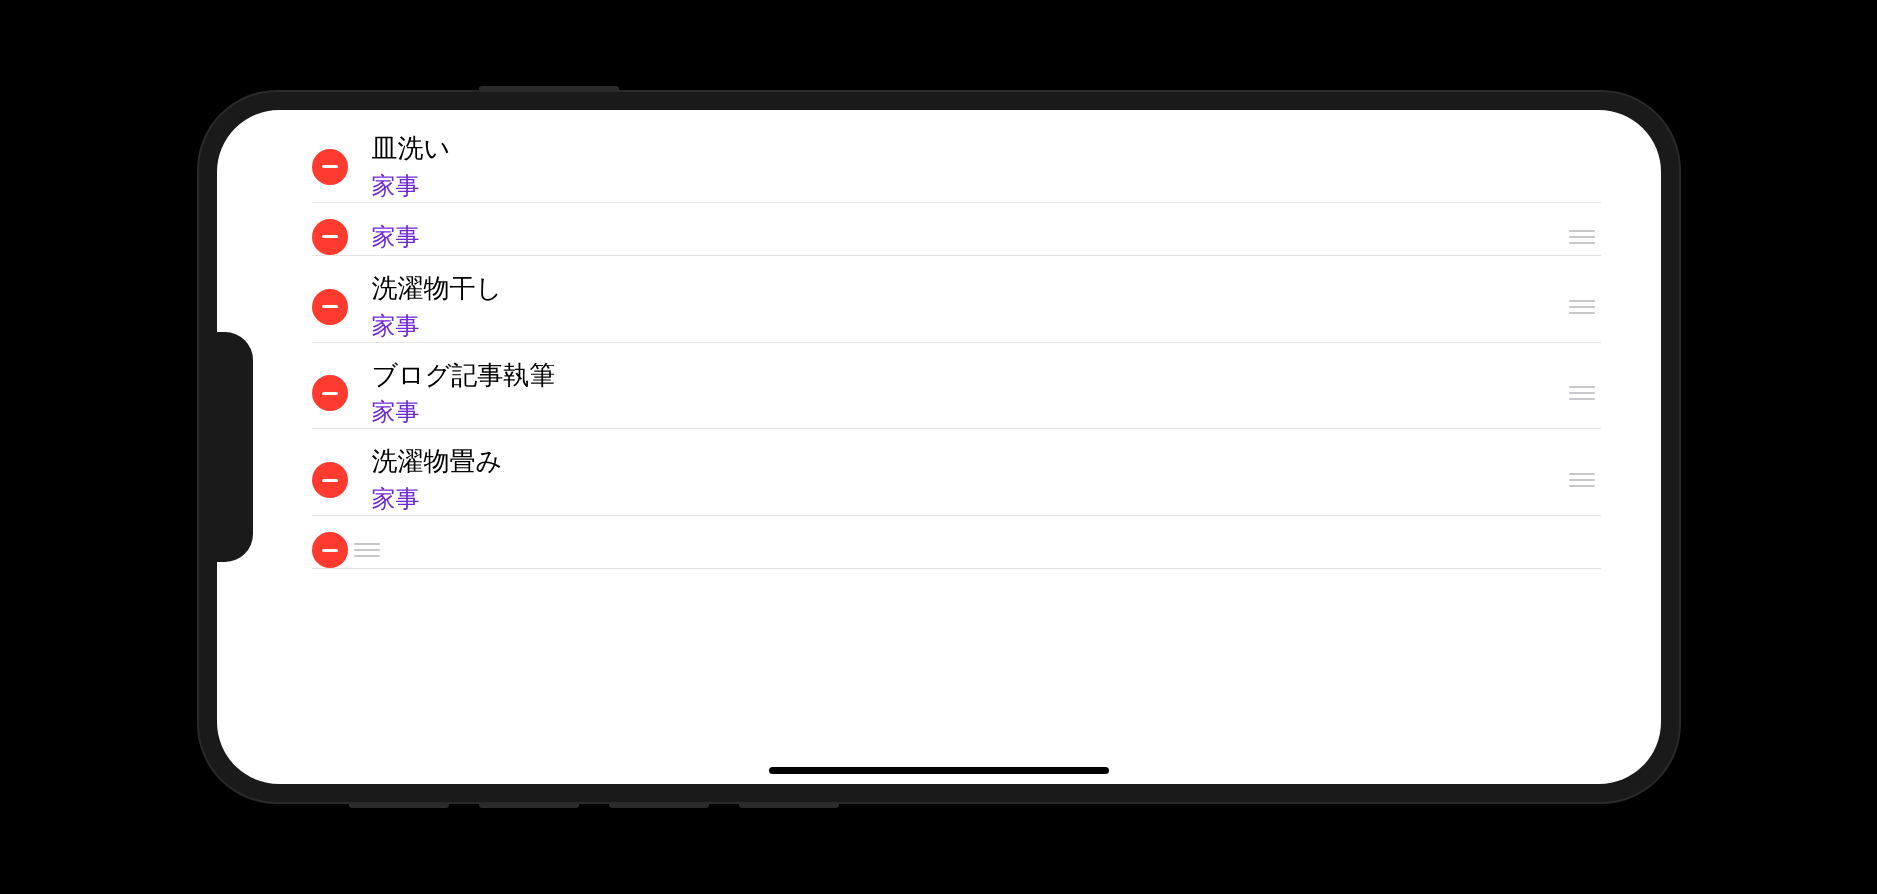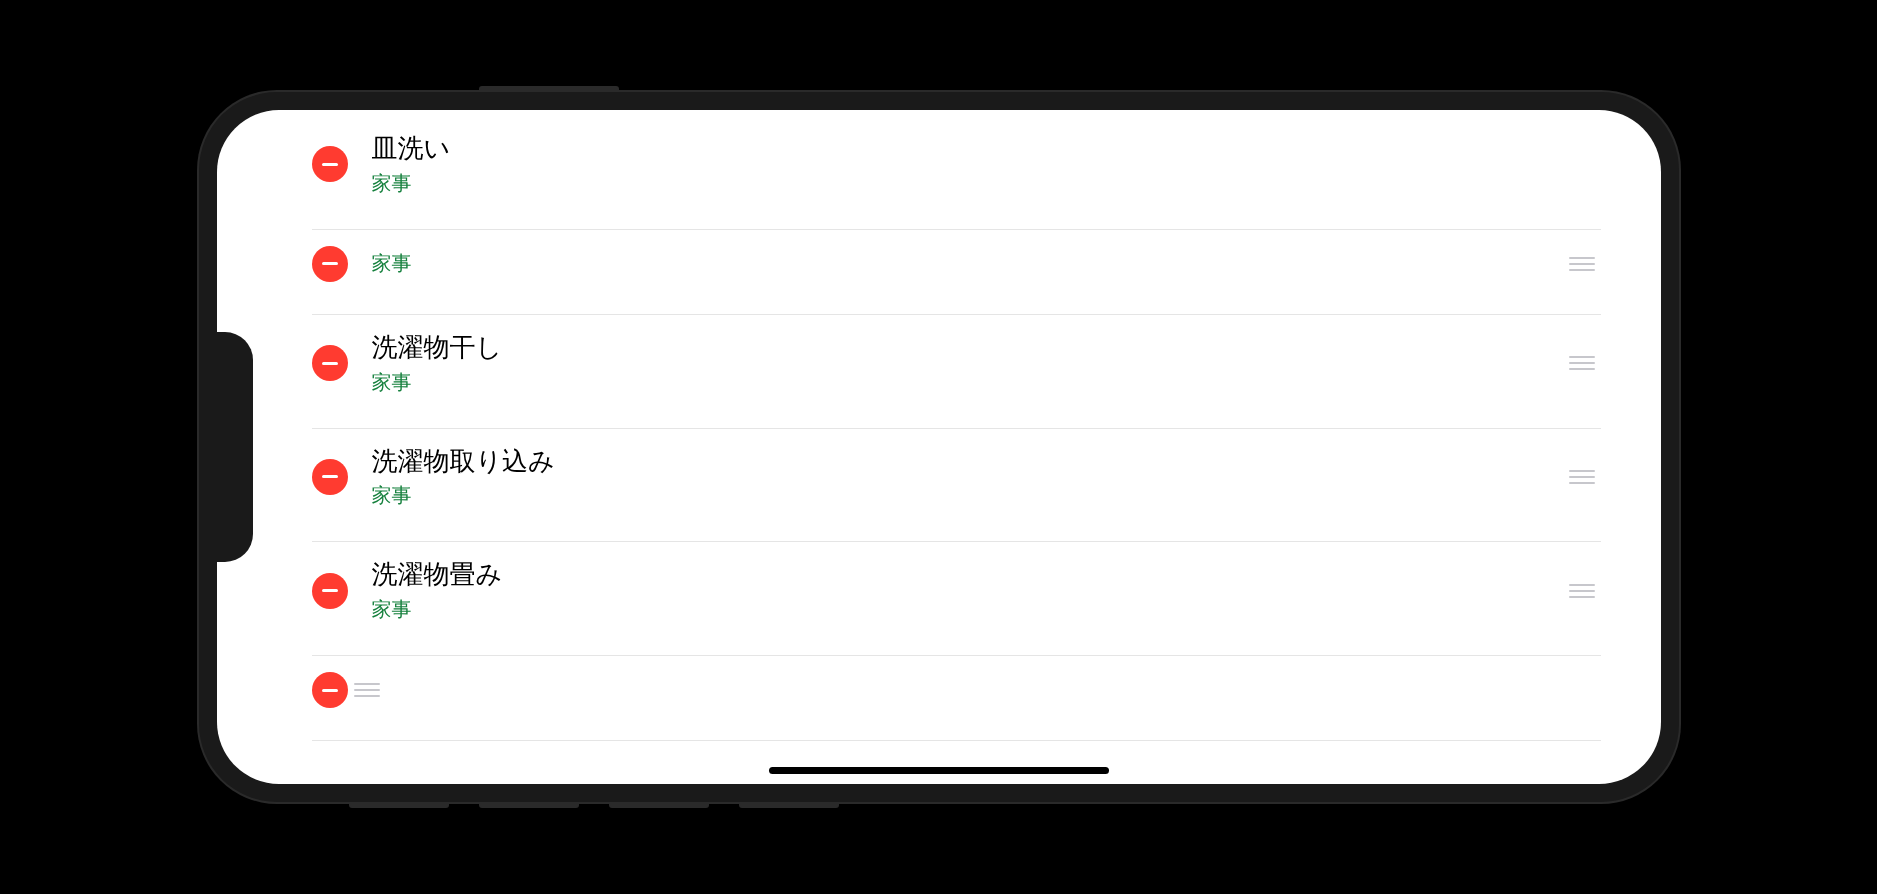--- a/index.html
+++ b/index.html
@@ -79,21 +79,21 @@
     }
     .list {
       width: 100%;
       height: 100%;
       overflow: hidden;
       padding-top: 6px;
     }
     .list-row {
       display: flex;
       align-items: center;
-      padding: 16px 0 32px 0;
+      padding: 16px 0 0 0;
       border-bottom: 1px solid #e5e5e5;
       margin-left: 95px;
       margin-right: 60px;
     }
     .list-row:first-child .drag-handle { visibility: hidden; }
     .delete-btn {
       width: 36px;
       height: 36px;
       border-radius: 50%;
       background: #ff3b30;
@@ -115,22 +115,22 @@
       display: flex;
       flex-direction: column;
       gap: 4px;
     }
     .row-title {
       font-size: 26px;
       color: #000;
       line-height: 1.3;
     }
     .row-subtitle {
-      font-size: 20px;
-      color: #15803d;
+      font-size: 24px;
+      color: #6d28d9;
     }
     .drag-handle {
       display: flex;
       flex-direction: column;
       gap: 4px;
       cursor: grab;
       padding: 6px;
     }
     .drag-line {
       width: 26px;
@@ -200,21 +200,21 @@
             <div class="drag-line"></div>
             <div class="drag-line"></div>
         </div>
       </div>
 
       <div class="list-row">
         <div class="delete-btn">
           <div class="minus"></div>
         </div>
         <div class="row-text">
-          <div class="row-title">洗濯物取り込み</div>
+          <div class="row-title">ブログ記事執筆</div>
           <div class="row-subtitle">家事</div>
         </div>
         <div class="drag-handle">
           <div class="drag-line"></div>
             <div class="drag-line"></div>
             <div class="drag-line"></div>
         </div>
       </div>
 
       <div class="list-row">

